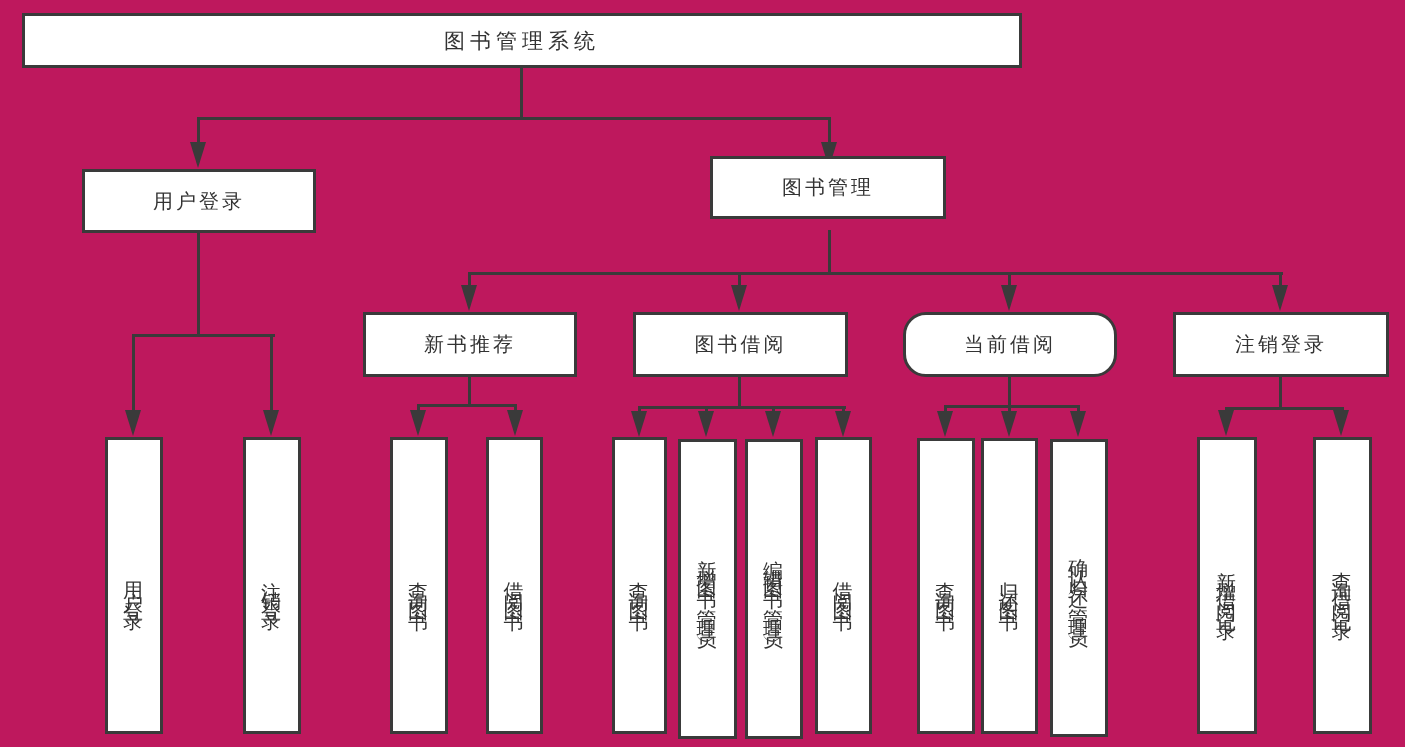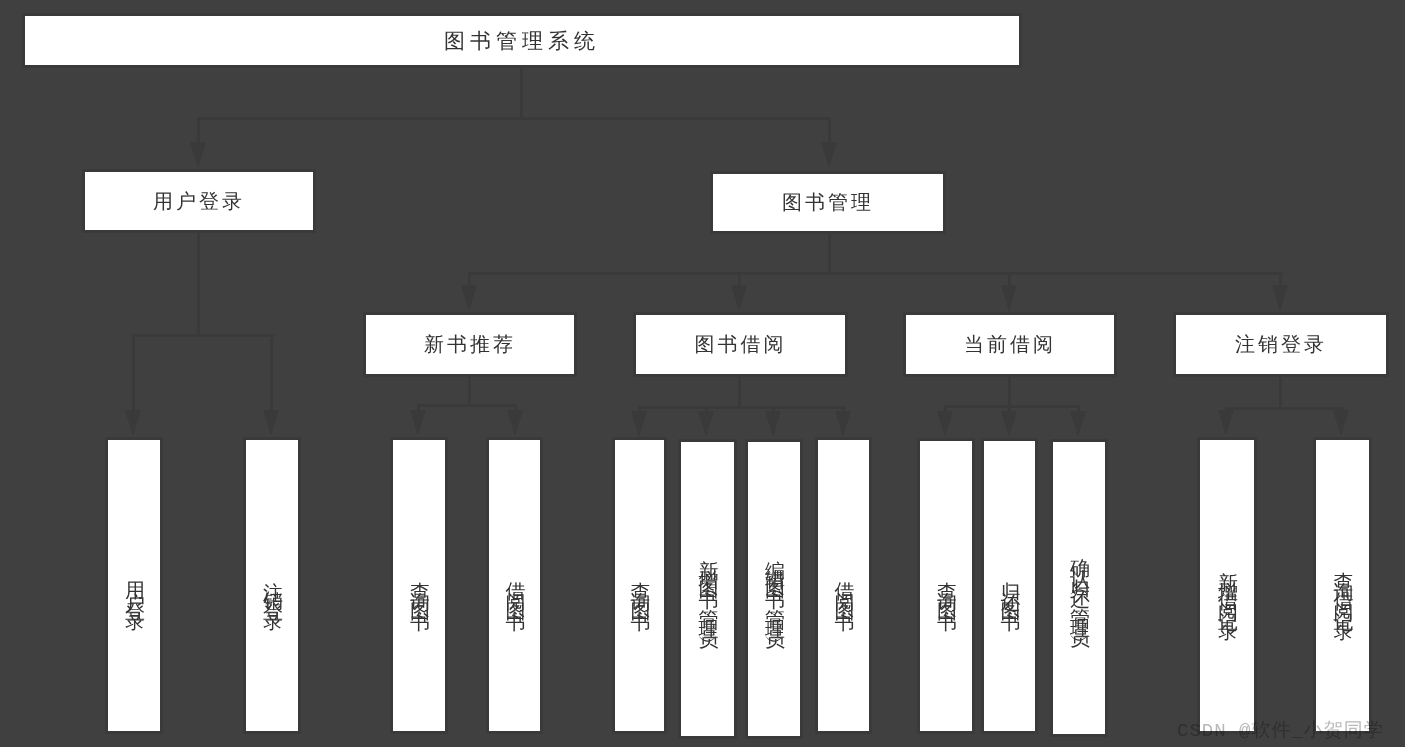--- a/index.html
+++ b/index.html
@@ -1,21 +1,21 @@
 <!DOCTYPE html>
 <html><head>
 <meta charset="utf-8">
 <style>
   html, body { margin: 0; padding: 0; background: #ffffff; }
   #canvas {
     position: relative;
     width: 1405px;
     height: 747px;
-    background: #404040;
-    font-family: Liberation Mono, monospace;
+    background: #be185d;
+    font-family: Liberation Serif, serif;
     overflow: hidden;
   }
   .box {
     position: absolute;
     box-sizing: border-box;
     border: 3px solid #3a3a3a;
     background: #ffffff;
     display: flex;
     align-items: center;
     justify-content: center;
@@ -59,31 +59,31 @@
 
 <div id="canvas">
 
   <div class="box" style="left:22px; top:13px; width:1000px; height:55px;">
     <span class="lbl root-lbl">图书管理系统</span>
   </div>
 
   <div class="box" style="left:82px; top:169px; width:234px; height:64px;">
     <span class="lbl h-lbl">用户登录</span>
   </div>
-  <div class="box" style="left:710px; top:171px; width:236px; height:63px;">
+  <div class="box" style="left:710px; top:156px; width:236px; height:63px;">
     <span class="lbl h-lbl">图书管理</span>
   </div>
 
   <div class="box" style="left:633px; top:312px; width:215px; height:65px;">
     <span class="lbl h-lbl">图书借阅</span>
   </div>
   <div class="box" style="left:363px; top:312px; width:214px; height:65px;">
     <span class="lbl h-lbl">新书推荐</span>
   </div>
-  <div class="box" style="left:903px; top:312px; width:214px; height:65px;">
+  <div class="box" style="left:903px; top:312px; width:214px; height:65px;border-radius:23px;">
     <span class="lbl h-lbl">当前借阅</span>
   </div>
   <div class="box" style="left:1173px; top:312px; width:216px; height:65px;">
     <span class="lbl h-lbl">注销登录</span>
   </div>
 
   <div class="box leaf" style="left:105px; top:437px; width:58px; height:297px;">
     <span class="lbl">用户登录</span>
   </div>
   <div class="box leaf" style="left:243px; top:437px; width:58px; height:297px;">
@@ -179,15 +179,14 @@
   <div class="vline" style="left:1077px; top:405px; height:9px;"></div>
   <div class="arrow" style="left:1070px; top:411px;"></div>
 
   <div class="vline" style="left:1279px; top:376px; height:34px;"></div>
   <div class="hline" style="left:1225px; top:407px; width:119px;"></div>
   <div class="vline" style="left:1225px; top:407px; height:7px;"></div>
   <div class="arrow" style="left:1218px; top:410px;"></div>
   <div class="vline" style="left:1340px; top:407px; height:7px;"></div>
   <div class="arrow" style="left:1333px; top:410px;"></div>
 
-  <div id="watermark">CSDN @软件_小贺同学</div>
 
 </div>
 
 </body></html>

